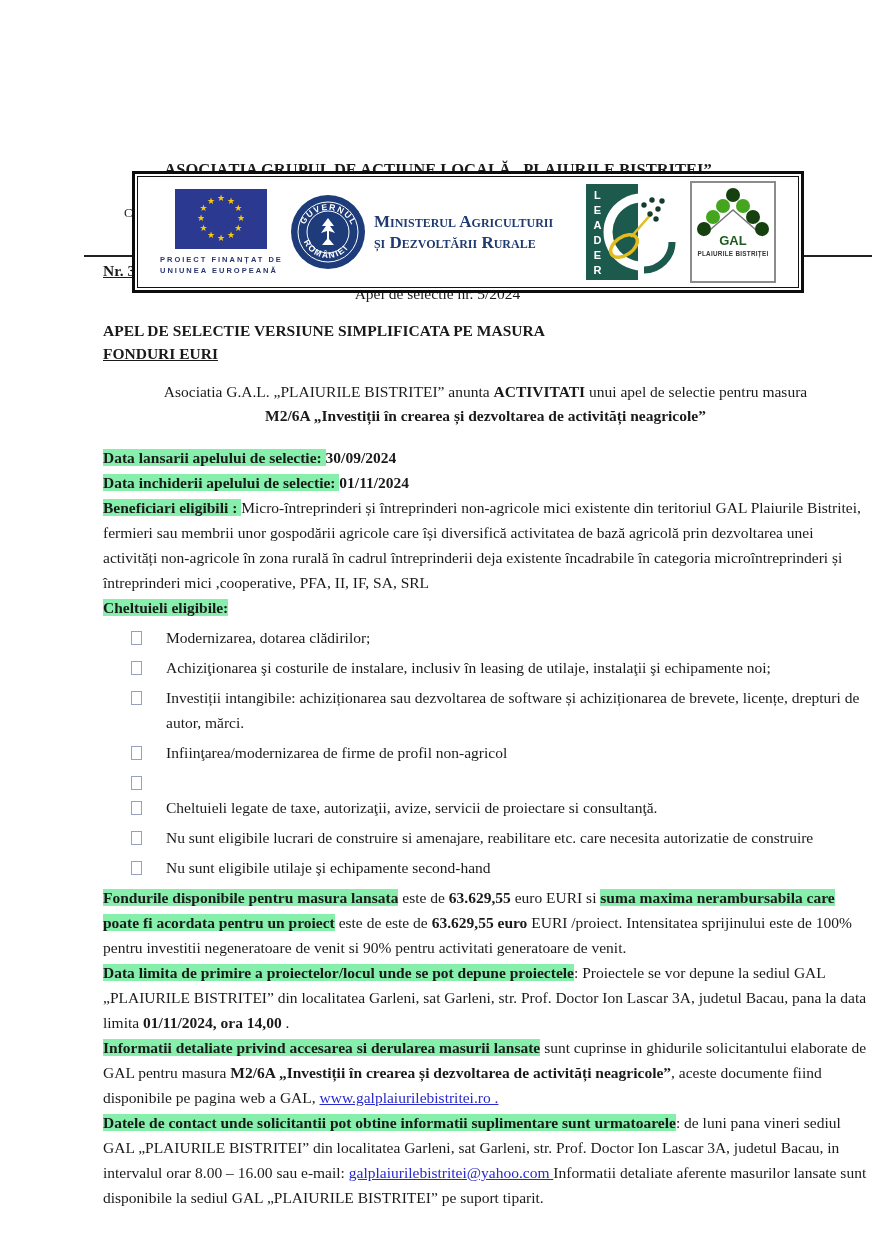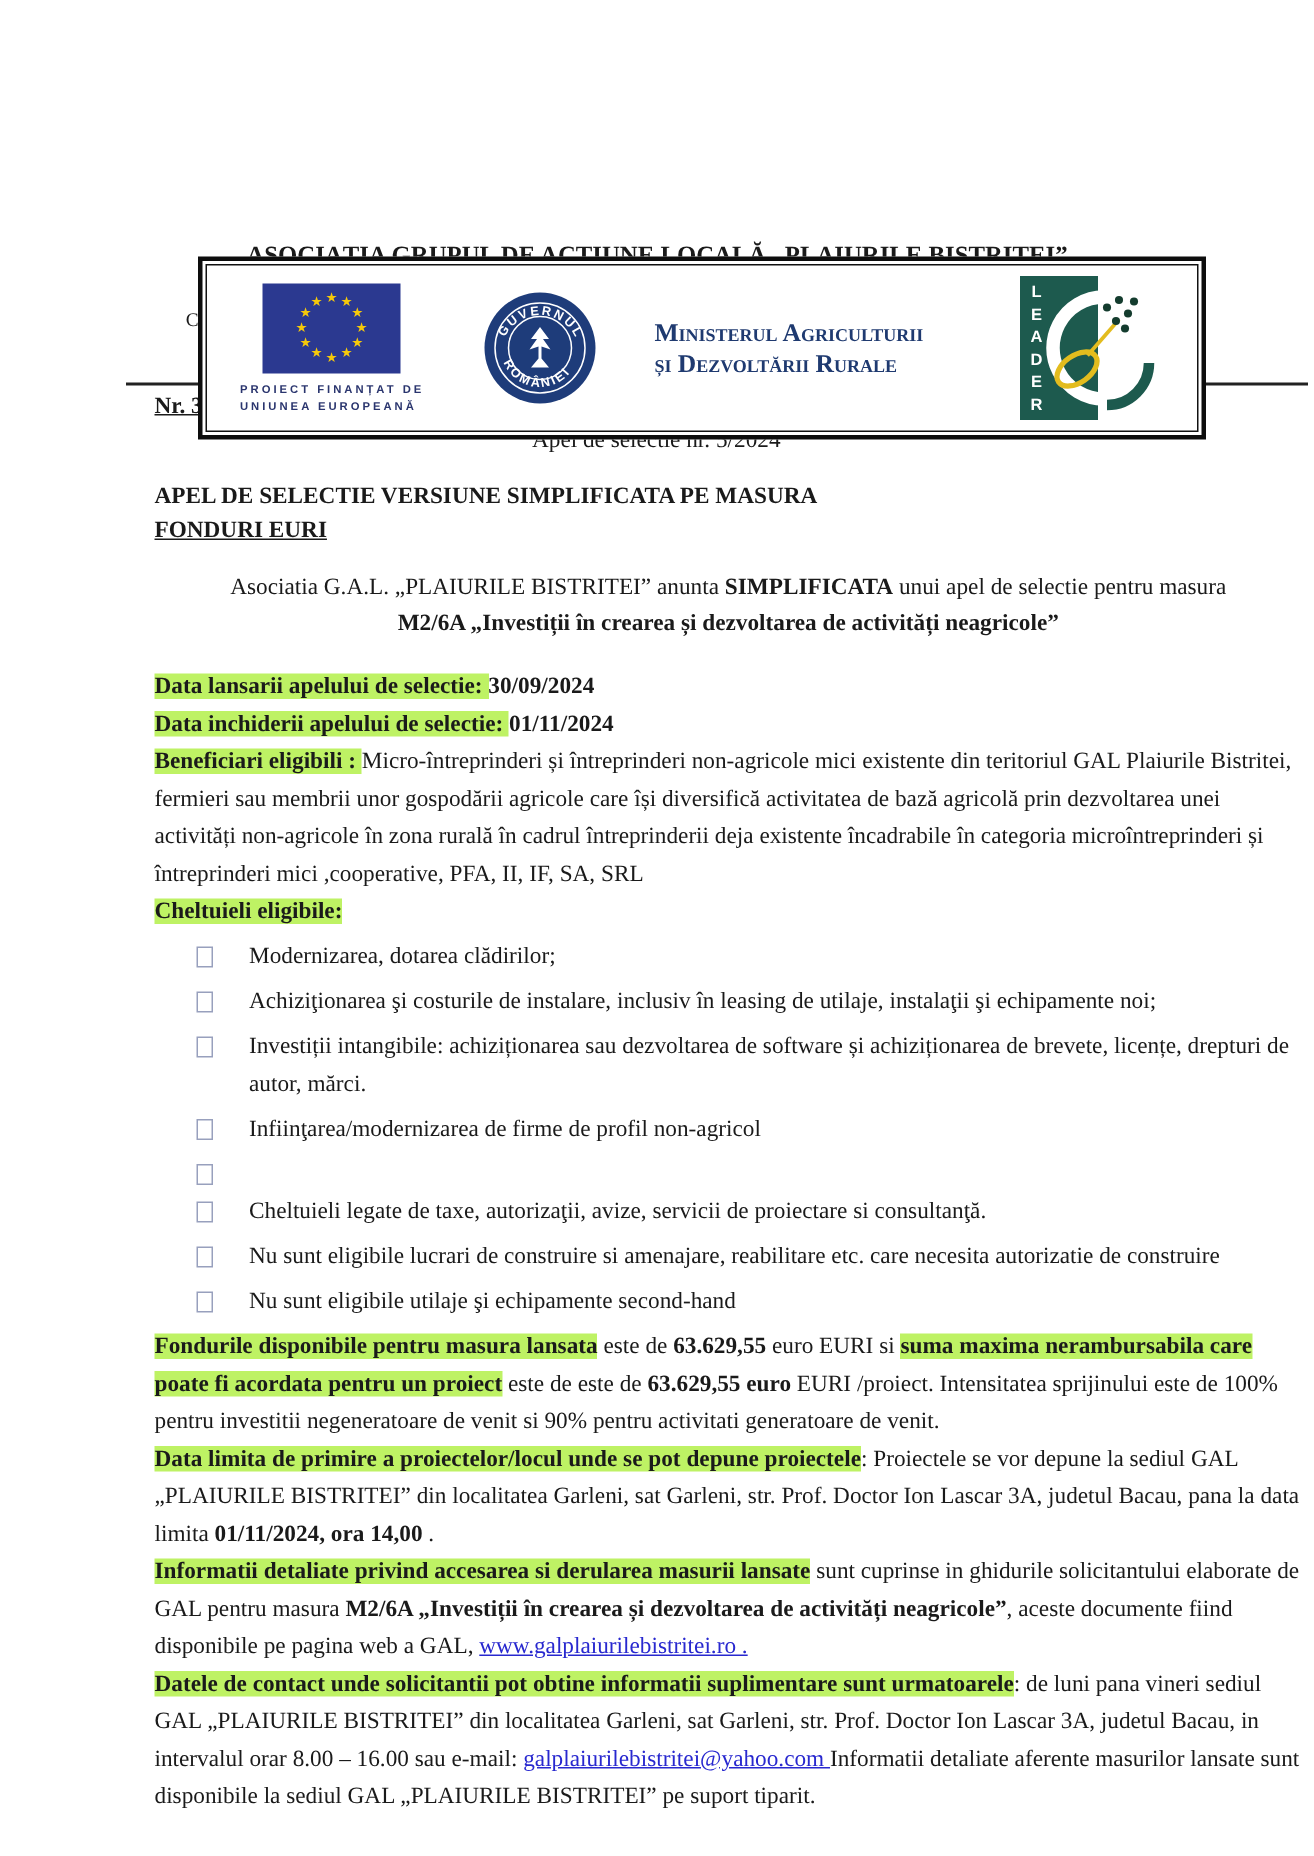--- a/index.html
+++ b/index.html
@@ -51,21 +51,21 @@
 
   .body-text{margin-top:17px;font-size:15.5px;line-height:25px;}
   .para{margin:0;}
   .bullets{margin:2px 0 0 0;}
   .bullet-item{display:flex;align-items:flex-start;margin:5px 0;line-height:25px;}
   .bullet-box{flex:0 0 auto;width:9px;height:12px;border:1px solid #98a0bd;margin:6px 0 0 28px;}
   .bullet-text{margin-left:24px;}
 
   
   .sb{font-weight:bold;}
-  .sh{background:#bef264;}
+  .sh{background:#86efac;}
   .su{text-decoration:underline;}
   .sl{color:#2828cf;}
   a{color:inherit;cursor:pointer;}
 </style>
 </head>
 <body>
 
 <div class="page">
 
   <div class="logo-box">
@@ -131,20 +131,34 @@
               <circle cx="66" cy="16" r="2.7"></circle>
             <circle cx="64" cy="30" r="2.7"></circle>
               <circle cx="72" cy="25" r="2.7"></circle>
             <circle cx="70" cy="35" r="2.7"></circle>
               <circle cx="76" cy="17" r="2.7"></circle>
           </g>
         </svg>
         <div class="leader-word">LEADER</div>
       </div>
 
+      <div class="gal-logo">
+        <svg width="80" height="58" viewBox="0 0 80 58">
+          <path d="M 10 50 L 40 24 L 70 50" fill="none" stroke="#777" stroke-width="1.5"></path>
+          <circle cx="40" cy="9" r="7" fill="#16400f"></circle>
+          <circle cx="30" cy="20" r="7" fill="#45a51f"></circle>
+          <circle cx="50" cy="20" r="7" fill="#45a51f"></circle>
+          <circle cx="20" cy="31" r="7" fill="#45a51f"></circle>
+          <circle cx="60" cy="31" r="7" fill="#16400f"></circle>
+          <circle cx="11" cy="43" r="7" fill="#16400f"></circle>
+          <circle cx="69" cy="43" r="7" fill="#16400f"></circle>
+        </svg>
+        <div class="gal-acronym">GAL</div>
+        <div class="gal-name">PLAIURILE BISTRIȚEI</div>
+      </div>
 
     </div>
   </div>
 
   <div class="org">
     <div class="org-name">ASOCIAȚIA GRUPUL DE ACȚIUNE LOCALĂ „PLAIURILE  BISTRIȚEI”</div>
     <div class="org-addr">Sat Gârleni, strada Profesor Doctor Lascăr Ioan, nr. 3AComuna Gârleni, județul Bacău</div>
     <div class="org-cui">CUI: 34086660,Cont ING Bank N.V. Amsterdam–Sucursala Bucuresti, ING Office Bacau RO51INGB0000999911369072</div>
     <div class="org-contact"><a class="su">galplaiurilebistritei@yahoo.com</a><span>, </span><a class="su">www.galplaiurilebistritei.ro</a><span>, tel. 0755 611 699</span></div>
   </div>
@@ -157,21 +171,21 @@
       <span>Nr. 301 din 18/10/2024</span>
     </div>
     <div class="apel-line">Apel de selectie nr. 5/2024</div>
 
     <div class="title">
       <div>APEL DE SELECTIE VERSIUNE SIMPLIFICATA PE MASURA</div>
       <div class="title-l3">FONDURI EURI</div>
     </div>
 
     <div class="intro">
-      <div><span>Asociatia G.A.L. „PLAIURILE BISTRITEI” anunta </span><span class="sb">SIMPLIFICATA</span><span> unui apel de selectie pentru masura</span></div>
+      <div><span>Asociatia G.A.L. „PLAIURILE BISTRITEI” anunta </span><span class="sb">ACTIVITATI</span><span> unui apel de selectie pentru masura</span></div>
       <div><span class="sb">M2/6A „Investiții în crearea și dezvoltarea de activități neagricole”</span></div>
     </div>
 
     <div class="body-text">
       <div class="para"><span class="sb sh">Data lansarii apelului de selectie: </span><span class="sb"> 30/09/2024</span></div>
       <div class="para"><span class="sb sh">Data inchiderii apelului de selectie: </span><span class="sb"> 01/11/2024</span></div>
       <div class="para"><span class="sb sh">Beneficiari eligibili : </span><span>Micro-întreprinderi și întreprinderi non-agricole mici existente din teritoriul GAL Plaiurile Bistritei, fermieri sau membrii unor gospodării agricole care își diversifică activitatea de bază agricolă prin dezvoltarea unei activități non-agricole în zona rurală în cadrul întreprinderii deja existente încadrabile în categoria microîntreprinderi și întreprinderi mici ,cooperative, PFA, II, IF, SA, SRL</span></div>
       <div class="para"><span class="sb sh">Cheltuieli eligibile:</span></div>
 
       <div class="bullets">

